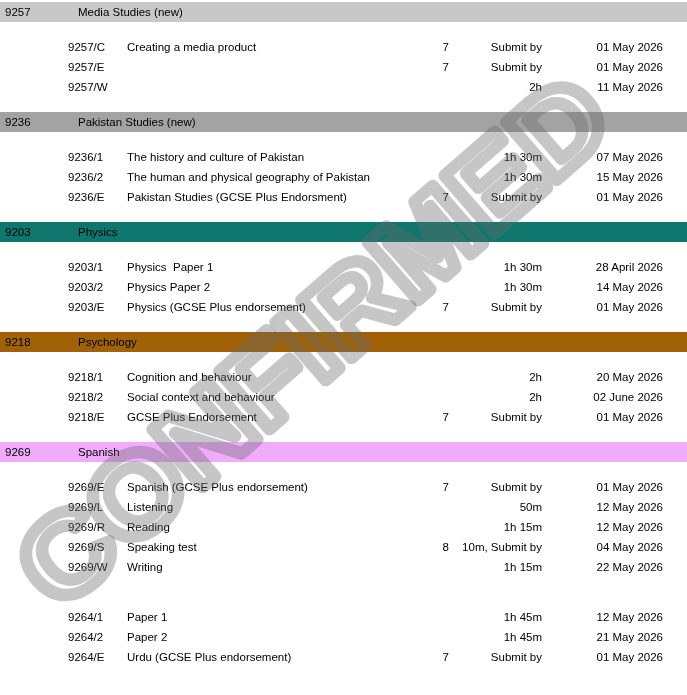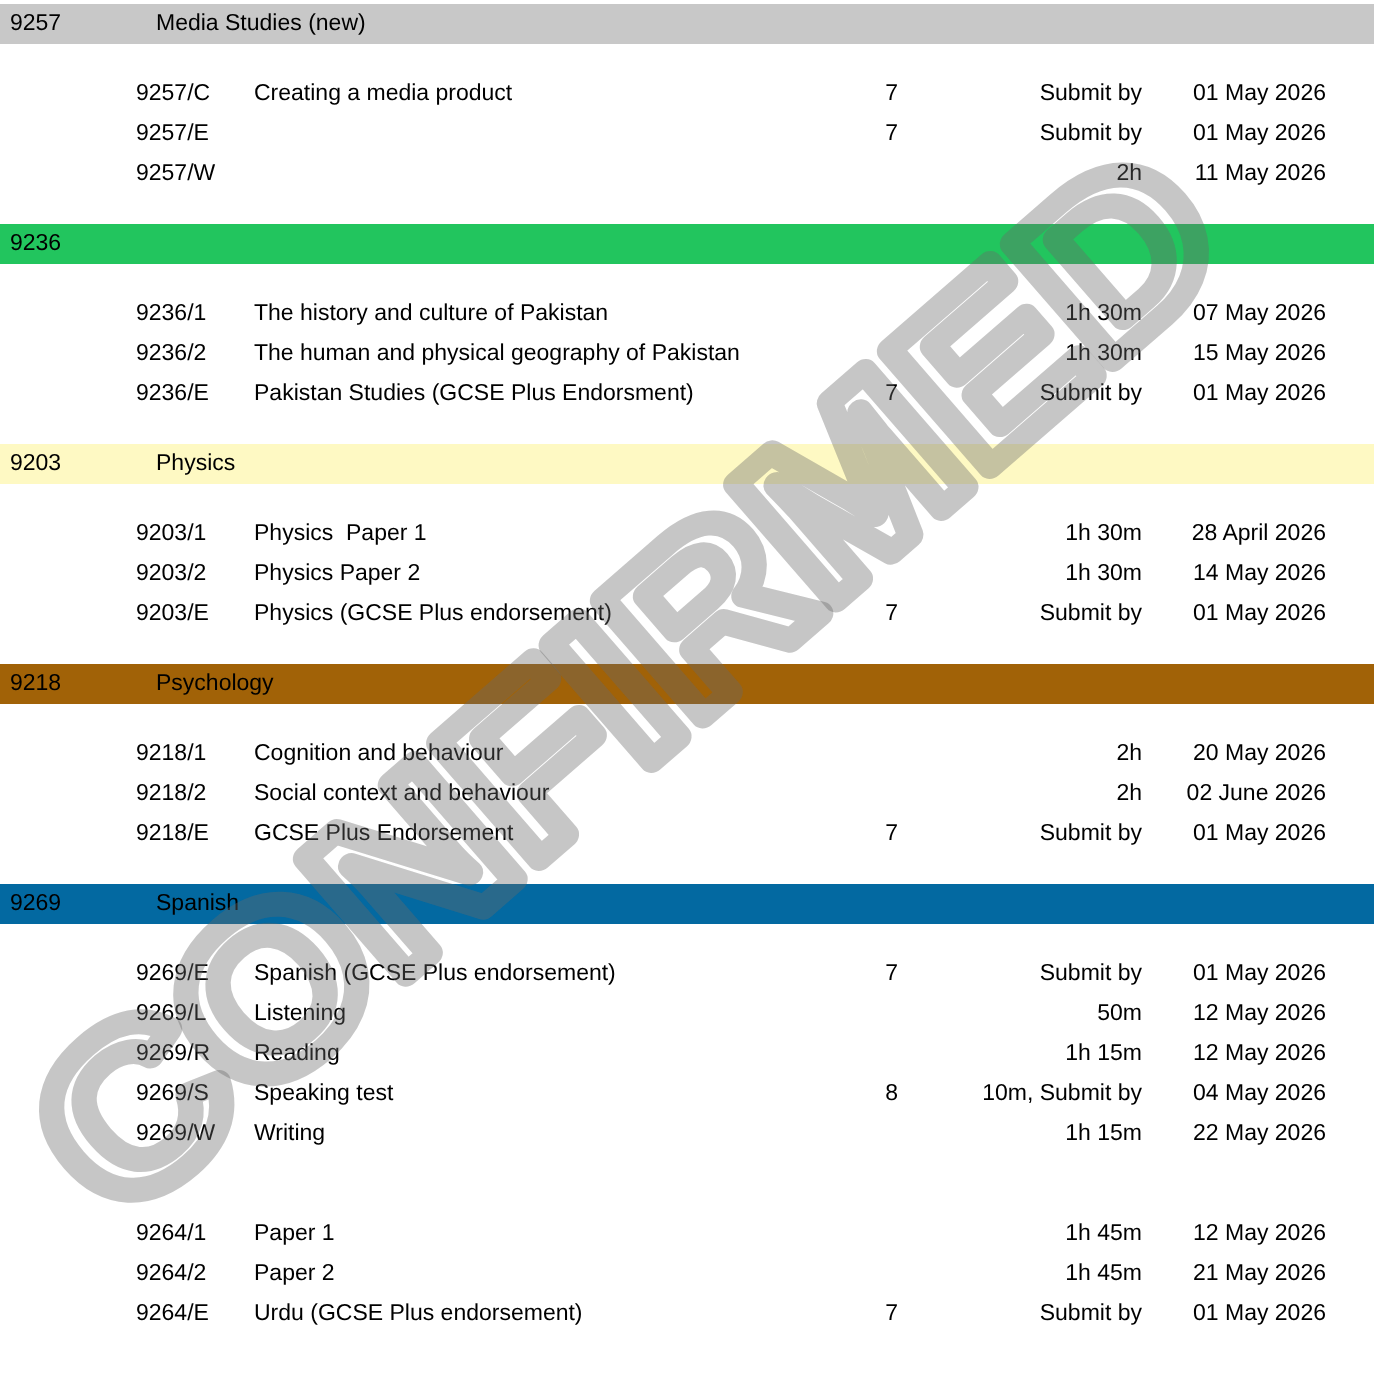--- a/index.html
+++ b/index.html
@@ -15,21 +15,21 @@
     background:#c8c8c8;
   }
   .sec-header .c-seccode{position:absolute;left:5px;top:0;}
   .sec-header .c-sectitle{position:absolute;left:78px;top:0;}
   .rows{padding-top:15px;padding-bottom:15px;border-radius:21px;}
   .row{position:relative;height:20px;line-height:20px;}
   .row span{position:absolute;top:0;white-space:pre;}
   .c-code{left:68px;}
   .c-title{left:127px;}
   .c-qty{right:238px;text-align:right;}
-  .c-dur{right:116px;text-align:right;}
+  .c-dur{right:145px;text-align:right;}
   .c-date{right:24px;text-align:center;}
   .watermark-svg{
     position:absolute;left:0;top:0;z-index:3;
     pointer-events:none;
   }
   .watermark-svg text{
     font-family:"Liberation Sans","DejaVu Sans",sans-serif;
     font-weight:bold;
   }
 </style>
@@ -63,22 +63,23 @@
   <div class="row">
     <span class="c-code">9257/W</span>
     <span class="c-qty"></span>
     <span class="c-dur">2h</span>
     <span class="c-date">11 May 2026</span>
   </div>
 </div>
   </section>
 
   <section class="section">
-    <div class="sec-header" style="background: #22c55e;">
+    <div class="sec-header" style="background: #a3a3a3;">
       <span class="c-seccode">9236</span>
+      <span class="c-sectitle">Pakistan Studies (new)</span>
     </div>
     <div class="rows">
   <div class="row">
     <span class="c-code">9236/1</span>
     <span class="c-title">The history and culture of Pakistan</span>
     <span class="c-qty"></span>
     <span class="c-dur">1h 30m</span>
     <span class="c-date">07 May 2026</span>
   </div>
 
@@ -94,21 +95,21 @@
     <span class="c-code">9236/E</span>
     <span class="c-title">Pakistan Studies (GCSE Plus Endorsment)</span>
     <span class="c-qty">7</span>
     <span class="c-dur">Submit by</span>
     <span class="c-date">01 May 2026</span>
   </div>
 </div>
   </section>
 
   <section class="section">
-    <div class="sec-header" style="background: #fef9c3; padding-left: 30px;">
+    <div class="sec-header" style="background: #0f766e; padding-left: 30px;">
       <span class="c-seccode">9203</span>
       <span class="c-sectitle">Physics</span>
     </div>
     <div class="rows">
   <div class="row">
     <span class="c-code">9203/1</span>
     <span class="c-title">Physics  Paper 1</span>
     <span class="c-qty"></span>
     <span class="c-dur">1h 30m</span>
     <span class="c-date">28 April 2026</span>
@@ -158,21 +159,21 @@
     <span class="c-code">9218/E</span>
     <span class="c-title">GCSE Plus Endorsement</span>
     <span class="c-qty">7</span>
     <span class="c-dur">Submit by</span>
     <span class="c-date">01 May 2026</span>
   </div>
 </div>
   </section>
 
   <section class="section">
-    <div class="sec-header" style="background: #0369a1;">
+    <div class="sec-header" style="background: #f0abfc;">
       <span class="c-seccode">9269</span>
       <span class="c-sectitle">Spanish</span>
     </div>
     <div class="rows">
   <div class="row">
     <span class="c-code">9269/E</span>
     <span class="c-title">Spanish (GCSE Plus endorsement)</span>
     <span class="c-qty">7</span>
     <span class="c-dur">Submit by</span>
     <span class="c-date">01 May 2026</span>

